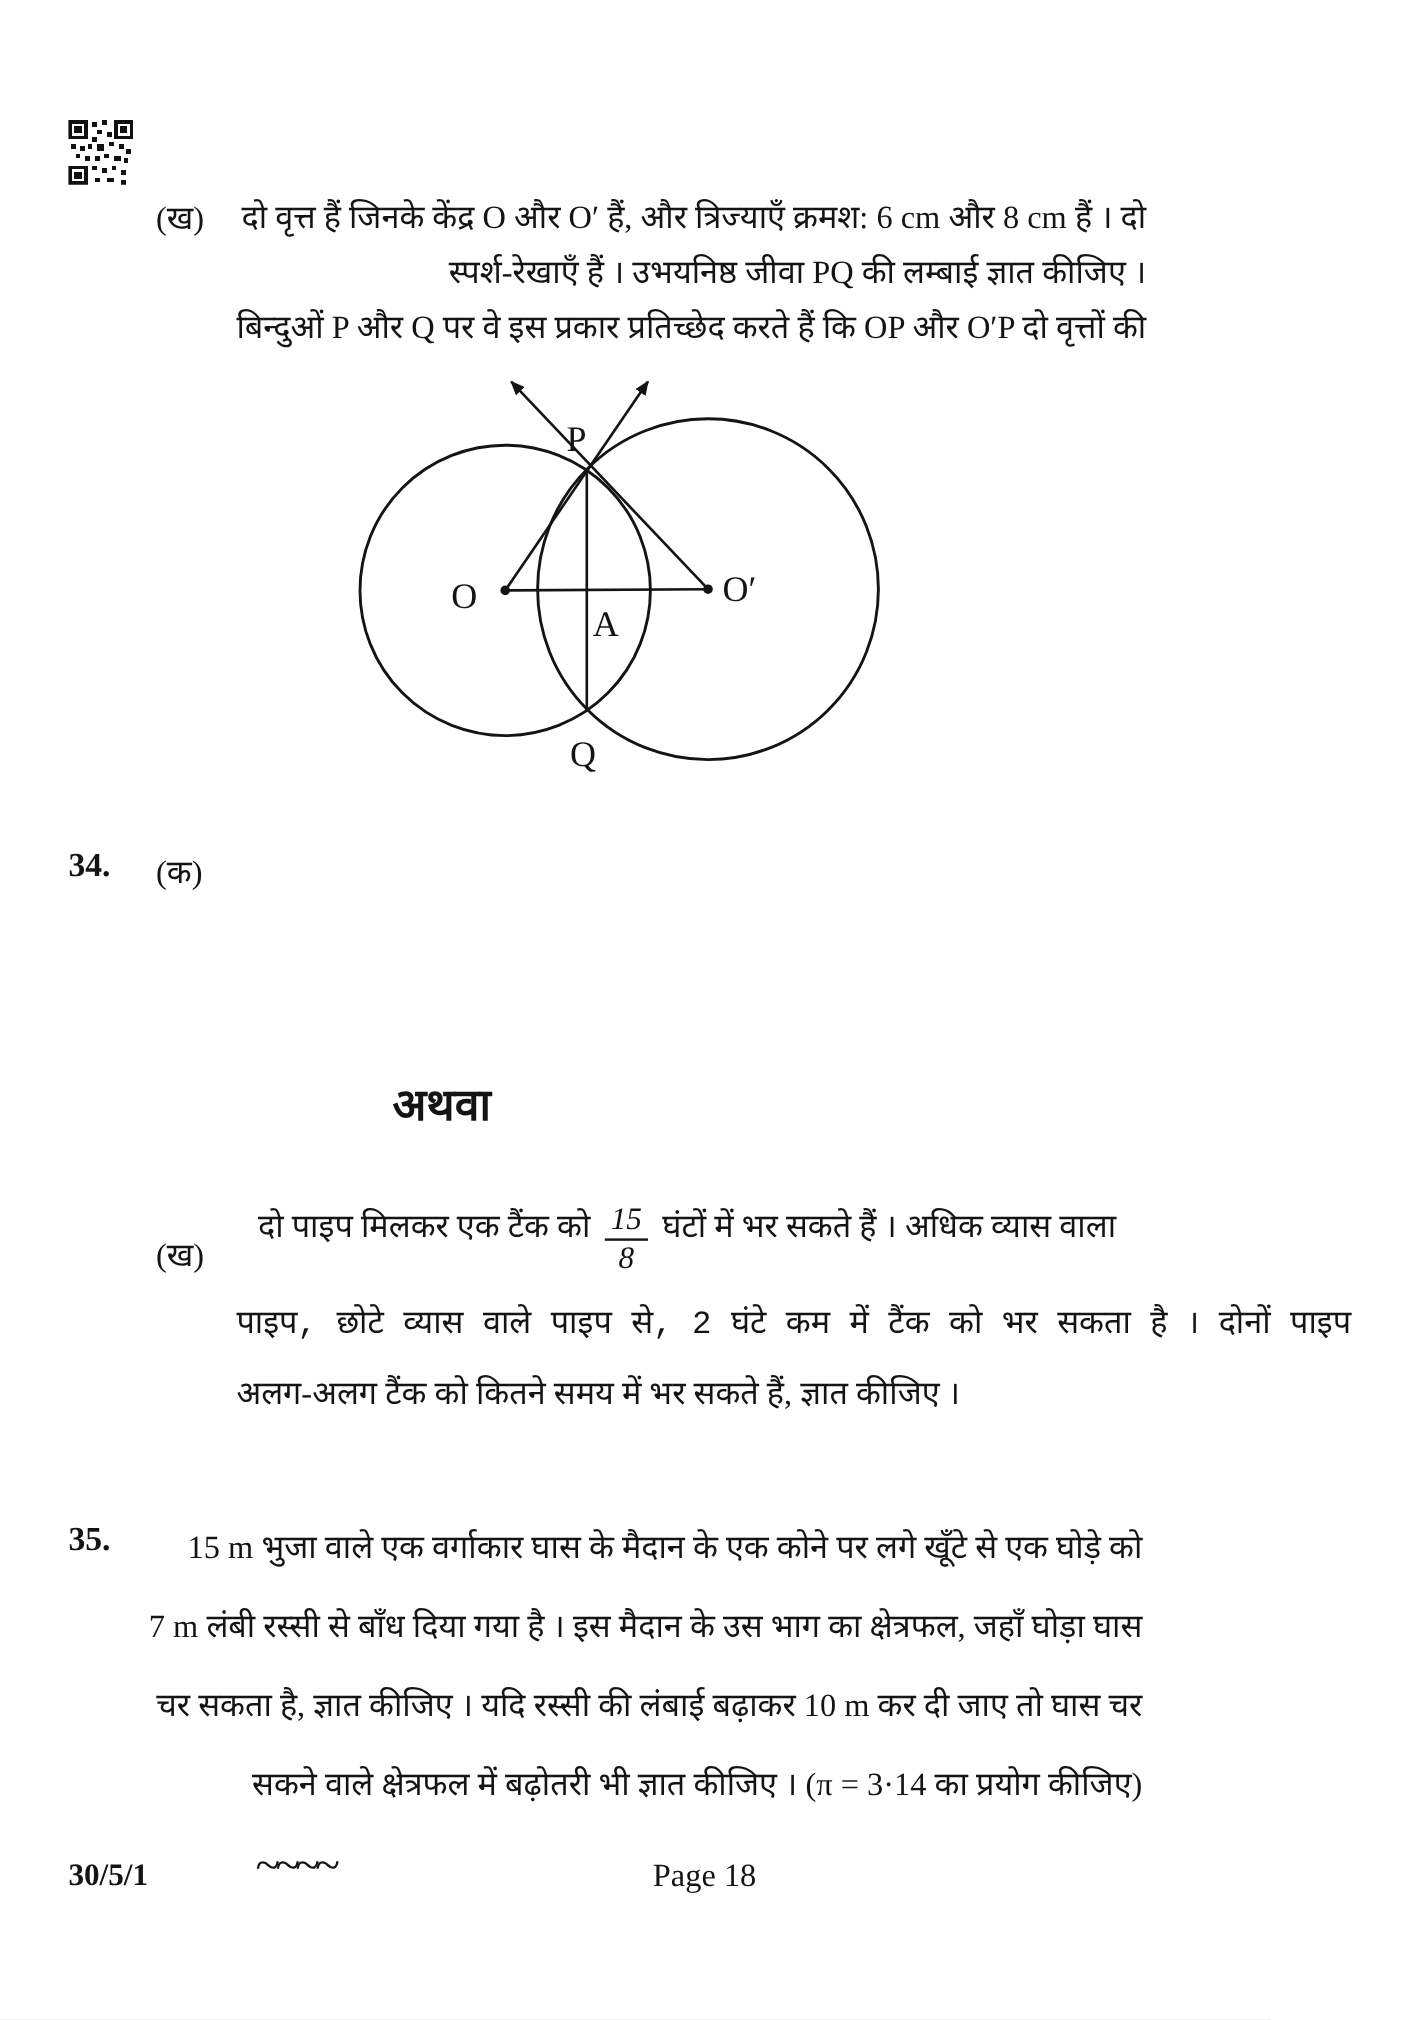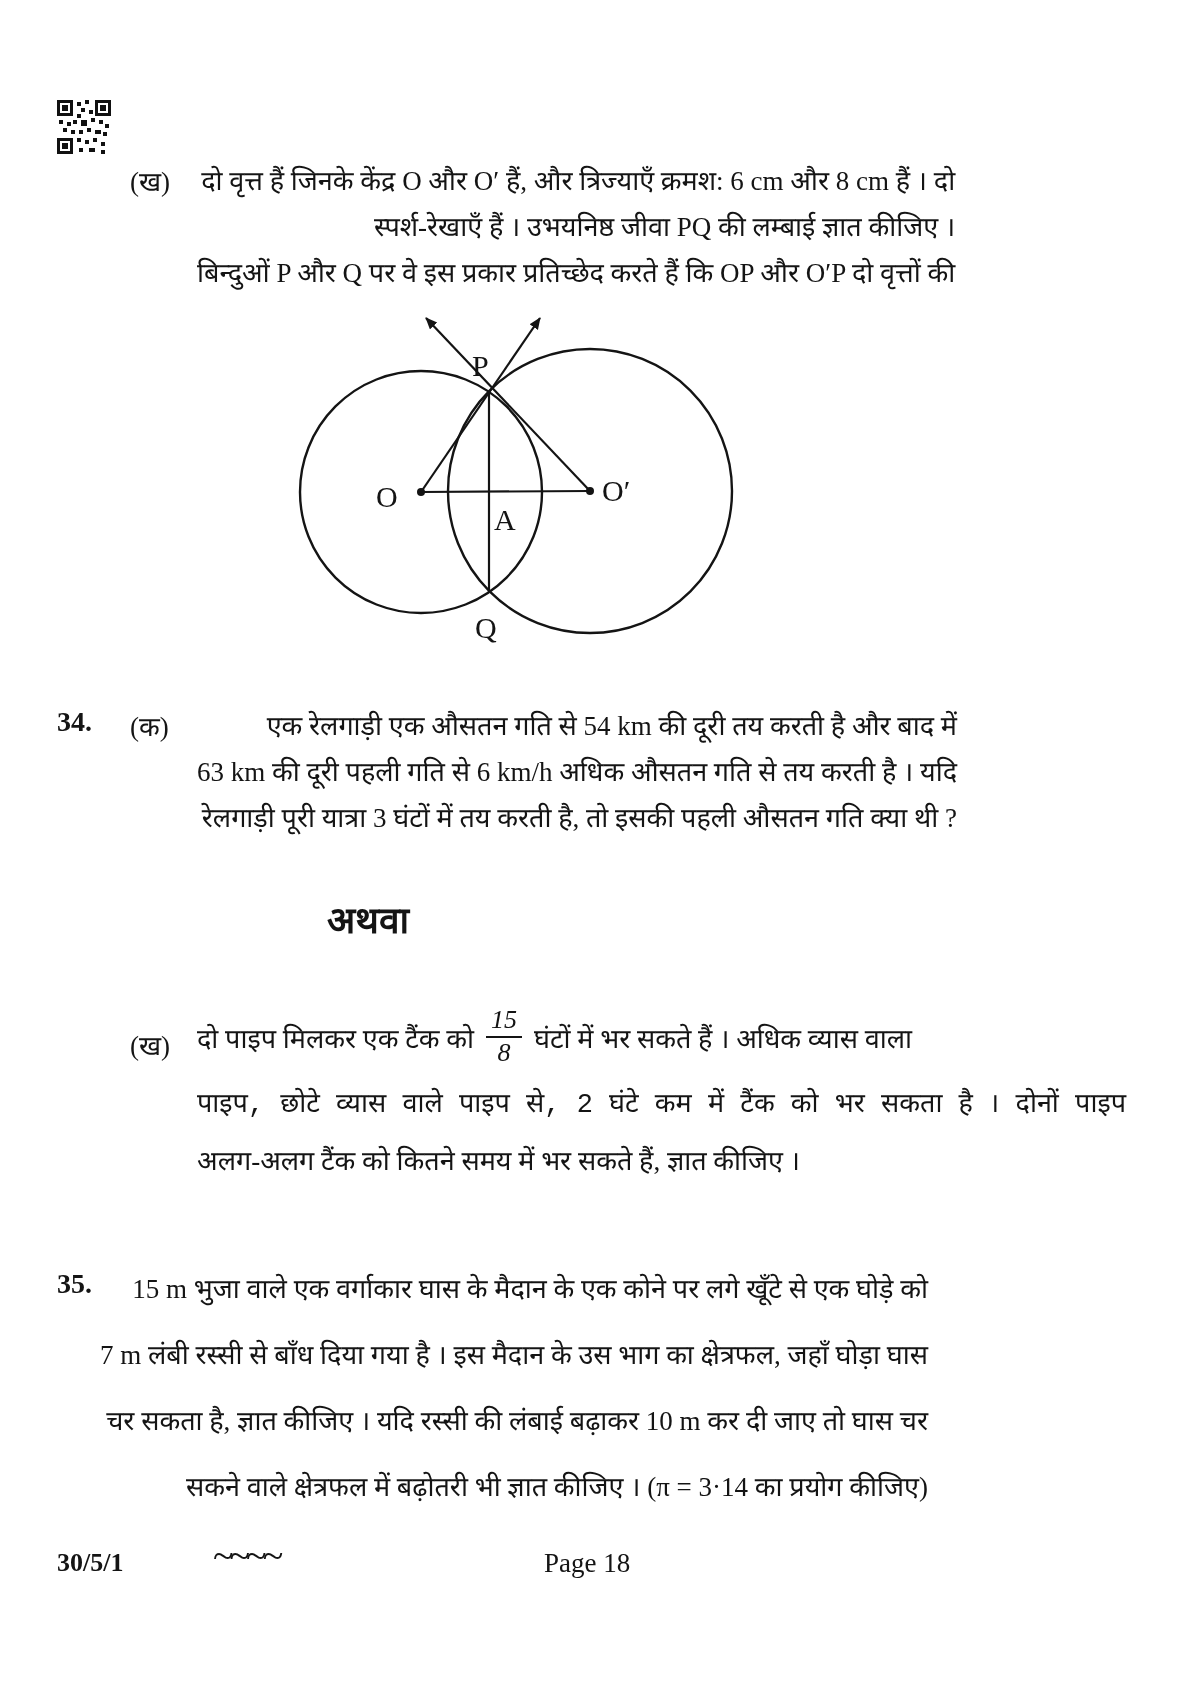--- a/index.html
+++ b/index.html
@@ -17,21 +17,21 @@
   .q35line{height:66px;}
   .q-number{font-size:28px;font-weight:bold;}
   .q-part-label{font-size:27px;}
   .or-heading{font-size:37px;font-weight:bold;}
   .frac{
     display:inline-flex;flex-direction:column;align-items:center;
     font-size:26px;line-height:1.1;margin:0 12px;vertical-align:middle;font-style:italic;
   }
   .frac .num{border-bottom:2px solid #141414;padding:0 5px 1px 5px;}
   .frac .den{padding-top:1px;}
-  .pipes-line1{display:flex;align-items:center;height:70px;font-size:27px;white-space:nowrap;}
+  .pipes-line1{display:flex;height:70px;font-size:27px;white-space:nowrap;margin-left:18px;}
   .footer-code{font-size:26px;font-weight:bold;}
   .footer-squiggle{font-size:38px;letter-spacing:-4px;line-height:20px;}
   .footer-page{font-size:27px;}
   svg text{font-family:"Liberation Serif","DejaVu Serif",serif;}
 </style>
 </head>
 <body>
 
 <div class="page">
 
@@ -106,42 +106,37 @@
       <text x="472" y="376" font-size="30" fill="#141414">P</text>
       <text x="475" y="638" font-size="30" fill="#141414">Q</text>
       <text x="376" y="507" font-size="30" fill="#141414">O</text>
       <text x="602" y="501" font-size="30" fill="#141414">O′</text>
       <text x="494" y="530" font-size="30" fill="#141414">A</text>
     </svg>
   </div>
 
   <div class="abs q-number" style="left:57px;top:706px;">34.</div>
   <div class="abs q-part-label" style="left:130px;top:707px;">(क)</div>
-  <div class="abs body-text" style="left:197px;top:703px;">
-    <div class="qline">एक रेलगाड़ी एक औसतन गति से 54 km की दूरी तय करती है और बाद में</div>
-    <div class="qline">63 km की दूरी पहली गति से 6 km/h अधिक औसतन गति से तय करती है । यदि</div>
-    <div class="qline">रेलगाड़ी पूरी यात्रा 3 घंटों में तय करती है, तो इसकी पहली औसतन गति क्या थी ?</div>
-  </div>
 
   <div class="abs or-heading" style="left:327px;top:893px;">अथवा</div>
 
   <div class="abs q-part-label" style="left:130px;top:1026px;">(ख)</div>
   <div class="abs pipes-line1" style="left:197px;top:1002px;">
     <span>दो पाइप मिलकर एक टैंक को</span>
     <span class="frac">
       <span class="num">15</span>
       <span class="den">8</span>
     </span>
     <span>घंटों में भर सकते हैं । अधिक व्यास वाला</span>
   </div>
   <div class="abs body-text" style="left:197px;top:1082px;font-family:Liberation Mono, monospace;">पाइप, छोटे व्यास वाले पाइप से, 2 घंटे कम में टैंक को भर सकता है । दोनों पाइप</div>
   <div class="abs body-text" style="left:197px;top:1138px;">अलग-अलग टैंक को कितने समय में भर सकते हैं, ज्ञात कीजिए ।</div>
 
   <div class="abs q-number" style="left:57px;top:1268px;">35.</div>
-  <div class="abs body-text" style="left:100px;top:1266px;font-family:Liberation Serif, serif;">
+  <div class="abs body-text" style="left:124px;top:1266px;font-family:Liberation Serif, serif;">
     <div class="q35line">15 m भुजा वाले एक वर्गाकार घास के मैदान के एक कोने पर लगे खूँटे से एक घोड़े को</div>
     <div class="q35line">7 m लंबी रस्सी से बाँध दिया गया है । इस मैदान के उस भाग का क्षेत्रफल, जहाँ घोड़ा घास</div>
     <div class="q35line">चर सकता है, ज्ञात कीजिए । यदि रस्सी की लंबाई बढ़ाकर 10 m कर दी जाए तो घास चर</div>
     <div class="q35line">सकने वाले क्षेत्रफल में बढ़ोतरी भी ज्ञात कीजिए । (π = 3·14 का प्रयोग कीजिए)</div>
   </div>
 
   <div class="abs footer-code" style="left:57px;top:1548px;">30/5/1</div>
   <div class="abs footer-squiggle" style="left:213px;top:1545px;">~~~~</div>
   <div class="abs footer-page" style="left:544px;top:1548px;">Page 18</div>
 

